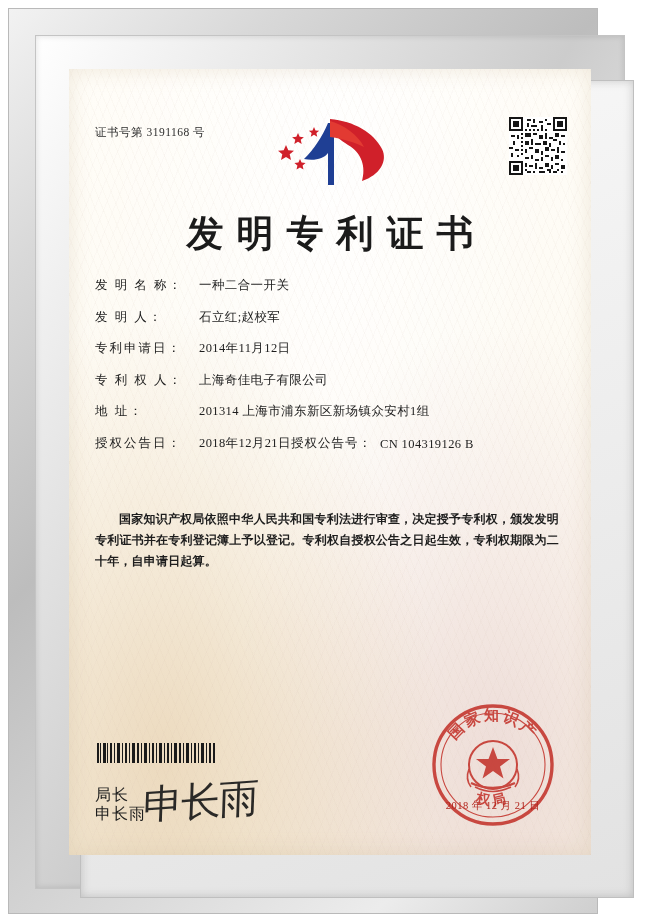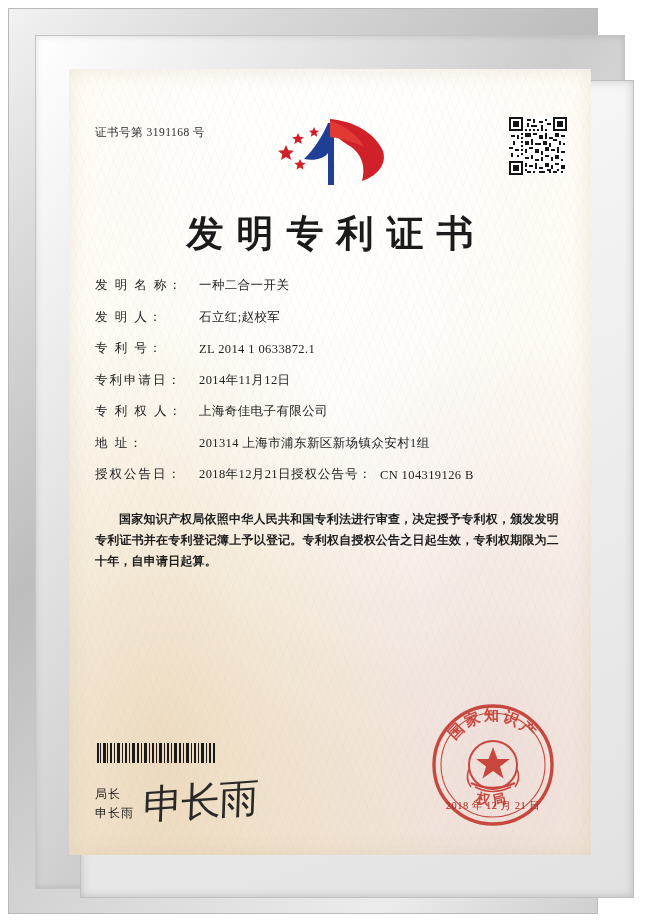--- a/index.html
+++ b/index.html
@@ -138,21 +138,21 @@
   .barcode {
     position: absolute;
     left: 28px; bottom: 92px;
     width: 118px; height: 20px;
   }
 
   
   .sign-block {
     position: absolute;
     left: 26px; bottom: 32px;
-    font-size: 12px;
+    font-size: 16px;
     color: #1d1d1d;
     line-height: 19px;
     letter-spacing: 1px;
   }
   .signature {
     position: absolute;
     left: 74px; bottom: 26px;
     font-size: 40px;
     color: #1a1a1a;
     font-family: "Liberation Serif", serif;
@@ -324,24 +324,20 @@
     <div class="fields">
       <div class="row">
         <div class="lbl">发 明 名 称：</div>
         <div class="val">一种二合一开关</div>
       </div>
       <div class="row">
         <div class="lbl">发  明  人：</div>
         <div class="val">石立红;赵校军</div>
       </div>
       <div class="row">
-        <div class="lbl">专  利  号：</div>
-        <div class="val">ZL 2014 1 0633872.1</div>
-      </div>
-      <div class="row">
         <div class="lbl">专利申请日：</div>
         <div class="val">2014年11月12日</div>
       </div>
       <div class="row">
         <div class="lbl">专  利  权 人：</div>
         <div class="val">上海奇佳电子有限公司</div>
       </div>
       <div class="row">
         <div class="lbl">地        址：</div>
         <div class="val">201314 上海市浦东新区新场镇众安村1组</div>

